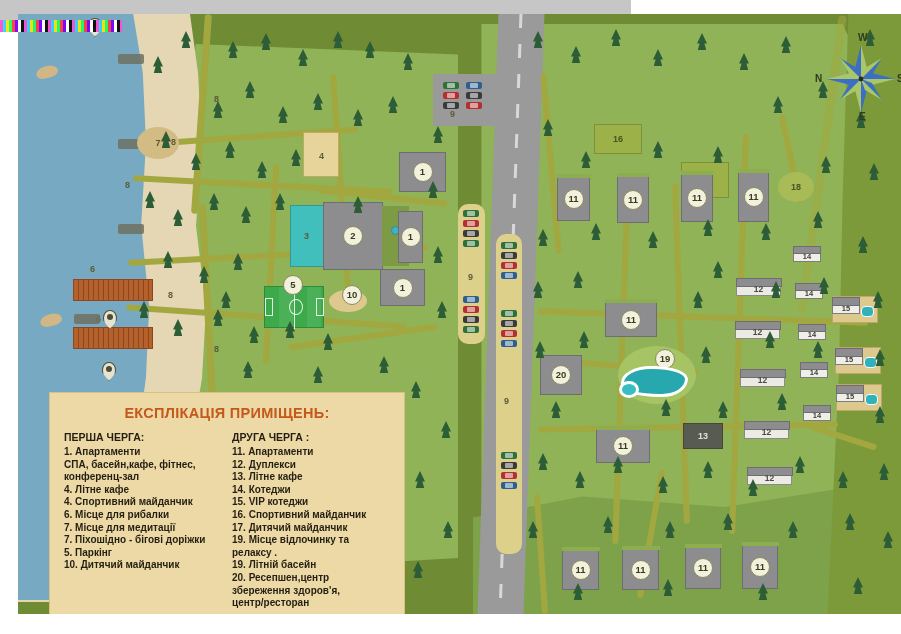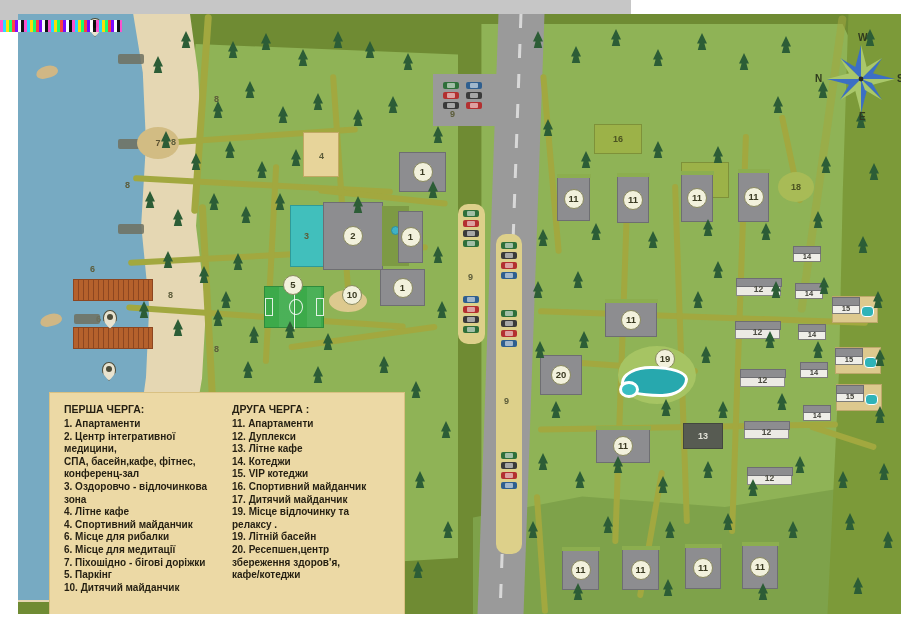--- a/index.html
+++ b/index.html
@@ -925,54 +925,53 @@
           <circle r="2.4" fill="#2a2a20"></circle>
         </g>
       </svg>
       <div class="lbl" style="left:40px;top:-4px;">W</div>
       <div class="lbl" style="left:-3px;top:37px;">N</div>
       <div class="lbl" style="left:79px;top:37px;">S</div>
       <div class="lbl" style="left:41px;top:75px;">E</div>
     </div>
 
     <div id="legend">
+      <h1>ЕКСПЛІКАЦІЯ ПРИМІЩЕНЬ:</h1>
       <div class="cols">
         <div class="col">
           <h2>ПЕРША ЧЕРГА:</h2>
           <ul>
             <li>1. Апартаменти</li>
-            <li>2. Центр інтегративної медицини,</li>
             <li>СПА, басейн,кафе, фітнес,</li>
             <li>конференц-зал</li>
-            <li>3. Оздоровчо - відлочинкова зона</li>
             <li>4. Літне кафе</li>
             <li>4. Спортивний майданчик</li>
             <li>6. Місце для рибалки</li>
-            <li>6. Місце для медитації</li>
+            <li>7. Місце для медитації</li>
             <li>7. Піхошідно - бігові доріжки</li>
             <li>5. Паркінг</li>
             <li>10. Дитячий майданчик</li>
           </ul>
         </div>
         <div class="col">
           <h2>ДРУГА ЧЕРГА :</h2>
           <ul>
             <li>11. Апартаменти</li>
             <li>12. Дуплекси</li>
             <li>13. Літне кафе</li>
             <li>14. Котеджи</li>
             <li>15. VIP котеджи</li>
             <li>16. Спортивний майданчик</li>
             <li>17. Дитячий майданчик</li>
             <li>19. Місце відлочинку та</li>
             <li>релаксу .</li>
             <li>19. Літній басейн</li>
             <li>20. Ресепшен,центр</li>
             <li>збереження здоров'я,</li>
-            <li>кафе/котеджи</li>
+            <li>центр/ресторан</li>
           </ul>
         </div>
       </div>
     </div>
 
   </div>
 
   <div id="bottom-bar"></div>
   <div id="artifact"></div>
 

